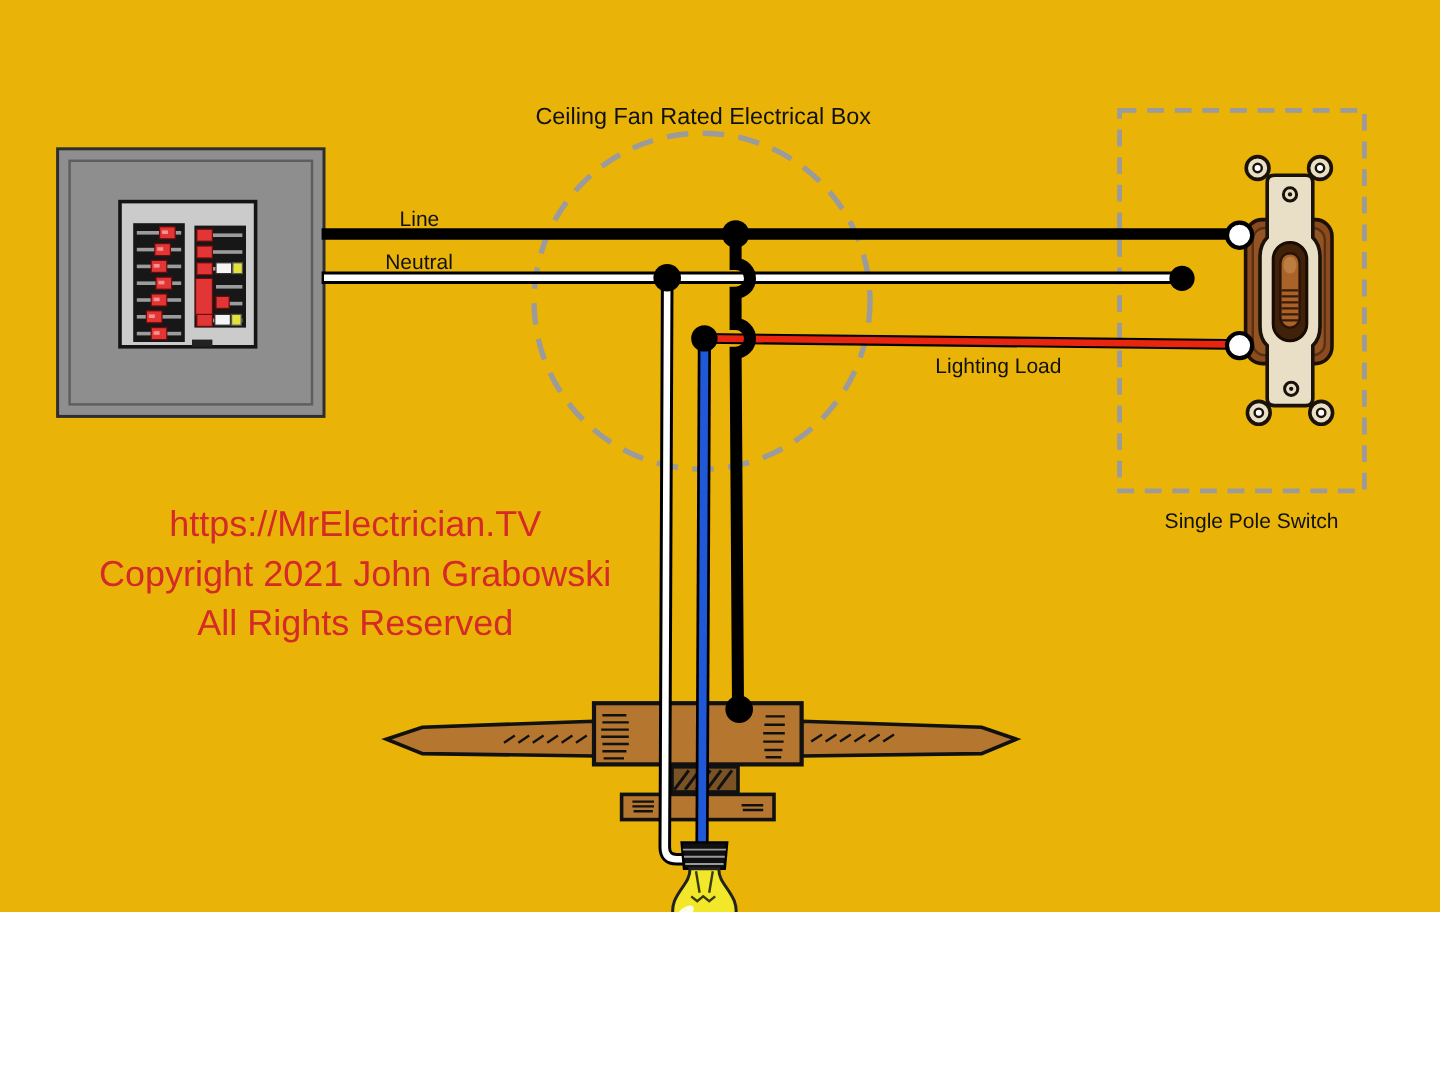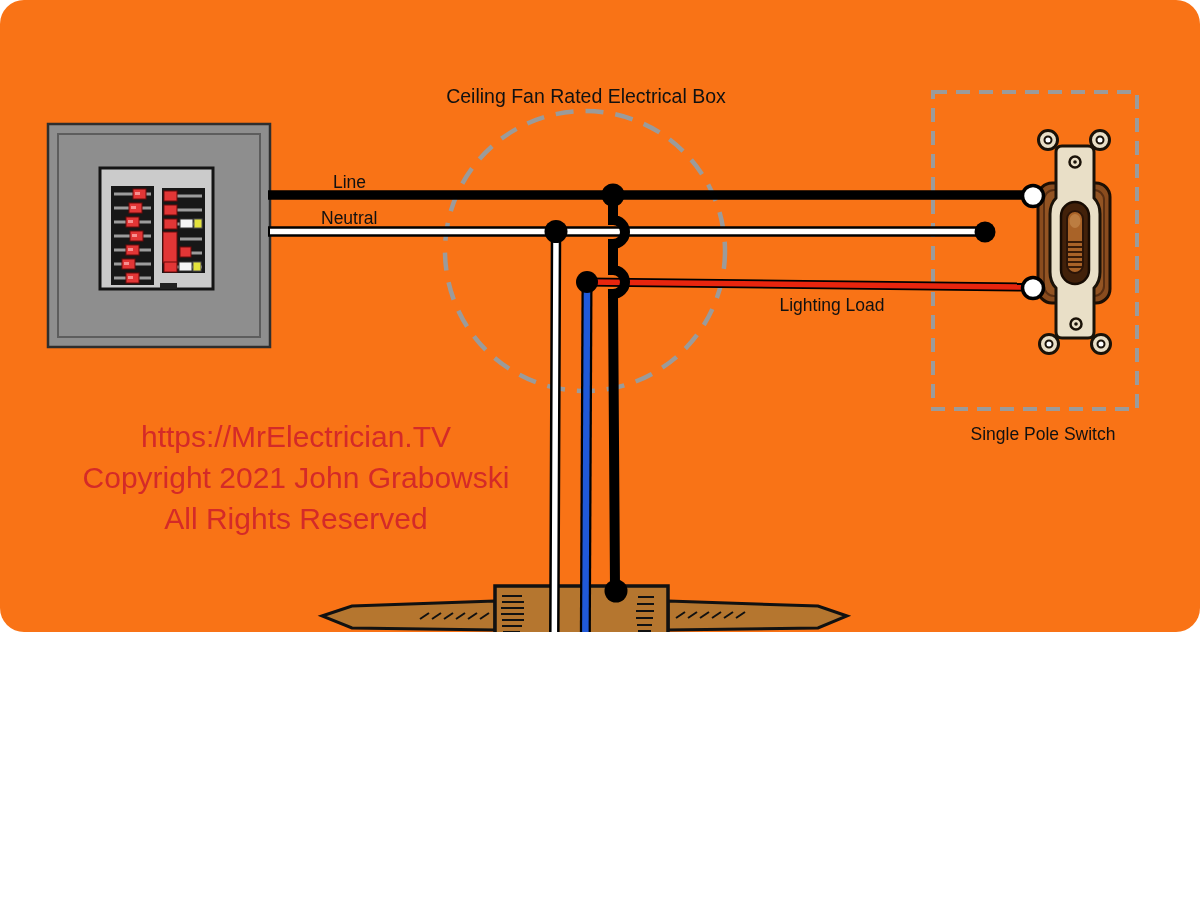--- a/index.html
+++ b/index.html
@@ -1,16 +1,16 @@
 <!DOCTYPE html>
 <html><head>
 <meta charset="utf-8">
 <style>
   html,body{margin:0;padding:0;background:#ffffff;}
-  .canvas{position:relative;width:1200px;height:632px;background:#f97316;overflow:hidden;border-radius:24px;}
+  .canvas{position:relative;width:1200px;height:760px;background:#eab308;overflow:hidden;}
   svg{display:block;}
   text{font-family:"Liberation Sans","DejaVu Sans",sans-serif;}
   .lbl{font-size:17.5px;fill:#111111;}
   .title{font-size:19.5px;fill:#111111;}
   .wm{font-size:30px;}
 </style>
 </head>
 <body>
 
 <div class="canvas">

